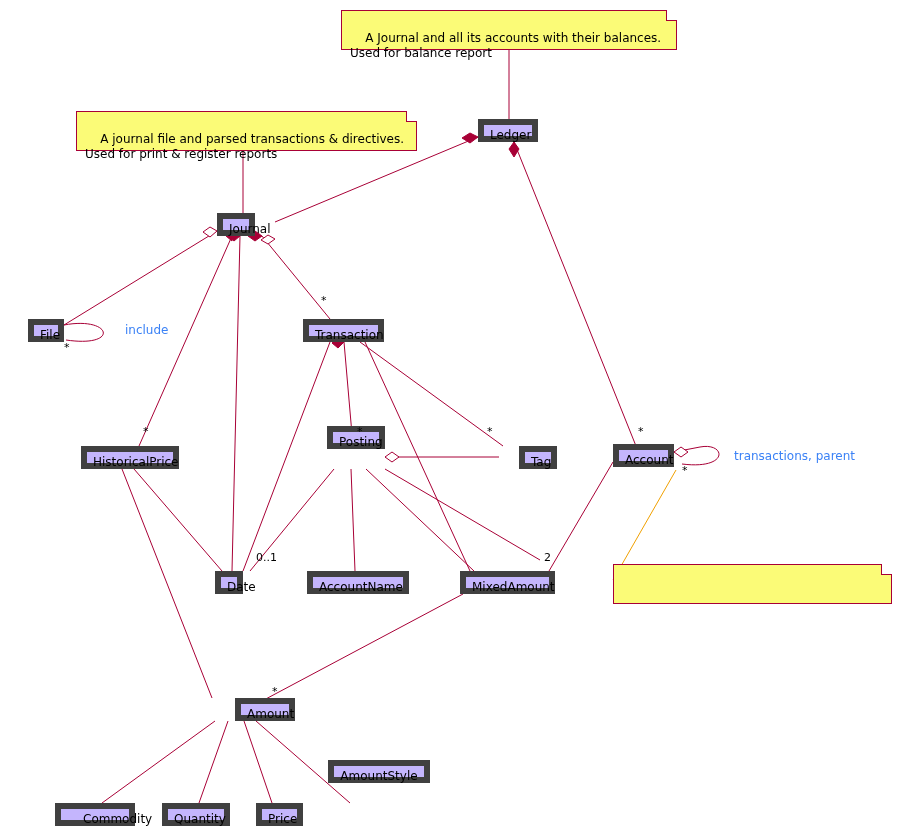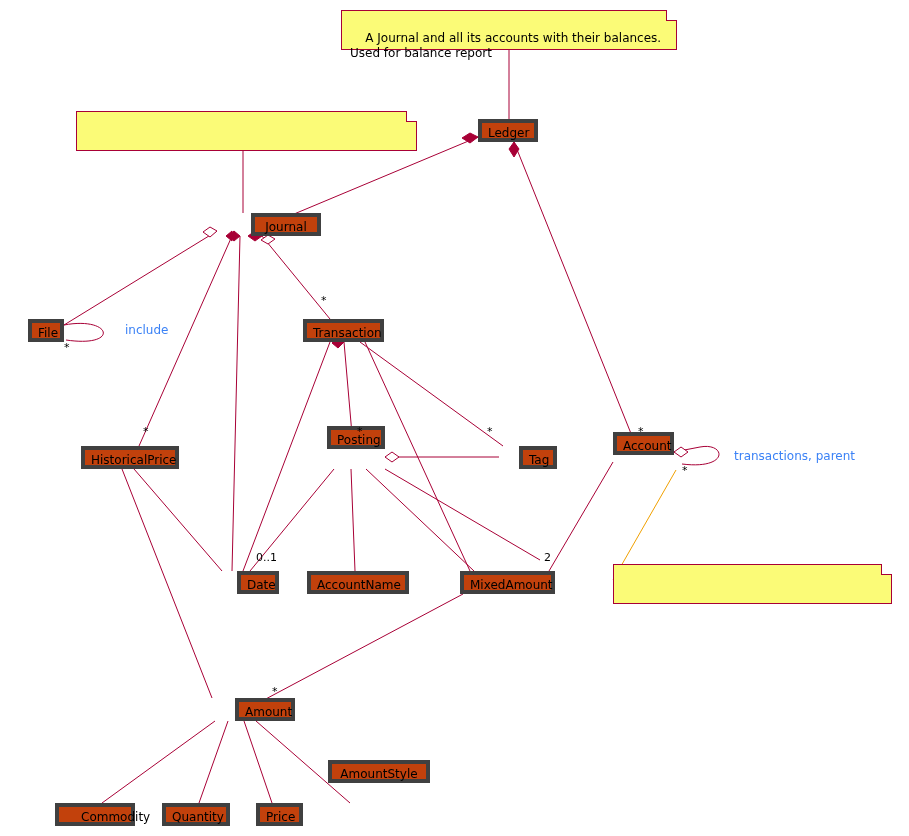--- a/index.html
+++ b/index.html
@@ -19,22 +19,22 @@
   }
   svg#edges {
     position: absolute;
     left: 0;
     top: 0;
     width: 909px;
     height: 836px;
   }
   .cls {
     position: absolute;
-    background: #c2410c;
-    border: 4px solid #404040;
+    background: #c4b5fd;
+    border: 6px solid #404040;
     color: #000000;
     font-size: 12px;
     line-height: 14px;
     padding: 3px 6px 4px 6px;
     box-sizing: border-box;
     white-space: nowrap;
     text-align: center;
     z-index: 5;
   }
   .note {
@@ -145,42 +145,44 @@
     <g fill="#FFFFFF" stroke="#A80036" stroke-width="1">
 
       <polygon points="217,231 210,227 203,232 210,237"></polygon>
       <polygon points="385,457 392,452 399,457 392,462"></polygon>
       <polygon points="674,452 681,447 688,452 681,457"></polygon>
       <polygon points="275,239 268,235 261,240 268,244"></polygon>
     </g>
   </svg>
 
   <div class="cls" style="left:478px;top:119px;width:60px;height:23px;">Ledger</div>
-  <div class="cls" style="left:217px;top:213px;width:70px;height:23px;margin-left:34px;">Journal</div>
+  <div class="cls" style="left:217px;top:213px;width:38px;height:23px;">Journal</div>
   <div class="cls" style="left:28px;top:319px;width:36px;height:23px;">File</div>
   <div class="cls" style="left:303px;top:319px;width:81px;height:23px;">Transaction</div>
   <div class="cls" style="left:81px;top:446px;width:98px;height:23px;">HistoricalPrice</div>
   <div class="cls" style="left:327px;top:426px;width:58px;height:23px;">Posting</div>
   <div class="cls" style="left:499px;top:446px;width:38px;height:23px;margin-left:20px;">Tag</div>
-  <div class="cls" style="left:613px;top:432px;width:61px;height:23px;">Account</div>
-  <div class="cls" style="left:215px;top:571px;width:42px;height:23px;margin-left:22px;">Date</div>
+  <div class="cls" style="left:613px;top:444px;width:61px;height:23px;">Account</div>
+  <div class="cls" style="left:215px;top:571px;width:28px;height:23px;">Date</div>
   <div class="cls" style="left:307px;top:571px;width:102px;height:23px;">AccountName</div>
   <div class="cls" style="left:460px;top:571px;width:95px;height:23px;">MixedAmount</div>
   <div class="cls" style="left:207px;top:698px;width:60px;height:23px;margin-left:28px;">Amount</div>
   <div class="cls" style="left:55px;top:803px;width:80px;height:23px;padding-left:22px;">Commodity</div>
   <div class="cls" style="left:162px;top:803px;width:68px;height:23px;">Quantity</div>
   <div class="cls" style="left:256px;top:803px;width:47px;height:23px;">Price</div>
   <div class="cls" style="left:328px;top:760px;width:102px;height:23px;">AmountStyle</div>
 
   <div class="note" style="left:341px;top:10px;width:336px;height:40px;">
     <span>A Journal and all its accounts with their balances.
 Used for balance report</span>
     <span class="fold"></span>
   </div>
   <div class="note" style="left:76px;top:111px;width:341px;height:40px;">
+    <span>A journal file and parsed transactions &amp; directives.
+Used for print &amp; register reports</span>
     <span class="fold"></span>
   </div>
   <div class="note" style="left:613px;top:564px;width:279px;height:40px;">
     <span class="fold"></span>
   </div>
 
   <div class="lbl" style="left:125px;top:323px;">include</div>
   <div class="lbl" style="left:734px;top:449px;">transactions, parent</div>
 
   <div class="mult" style="left:64px;top:341px;">*</div>

